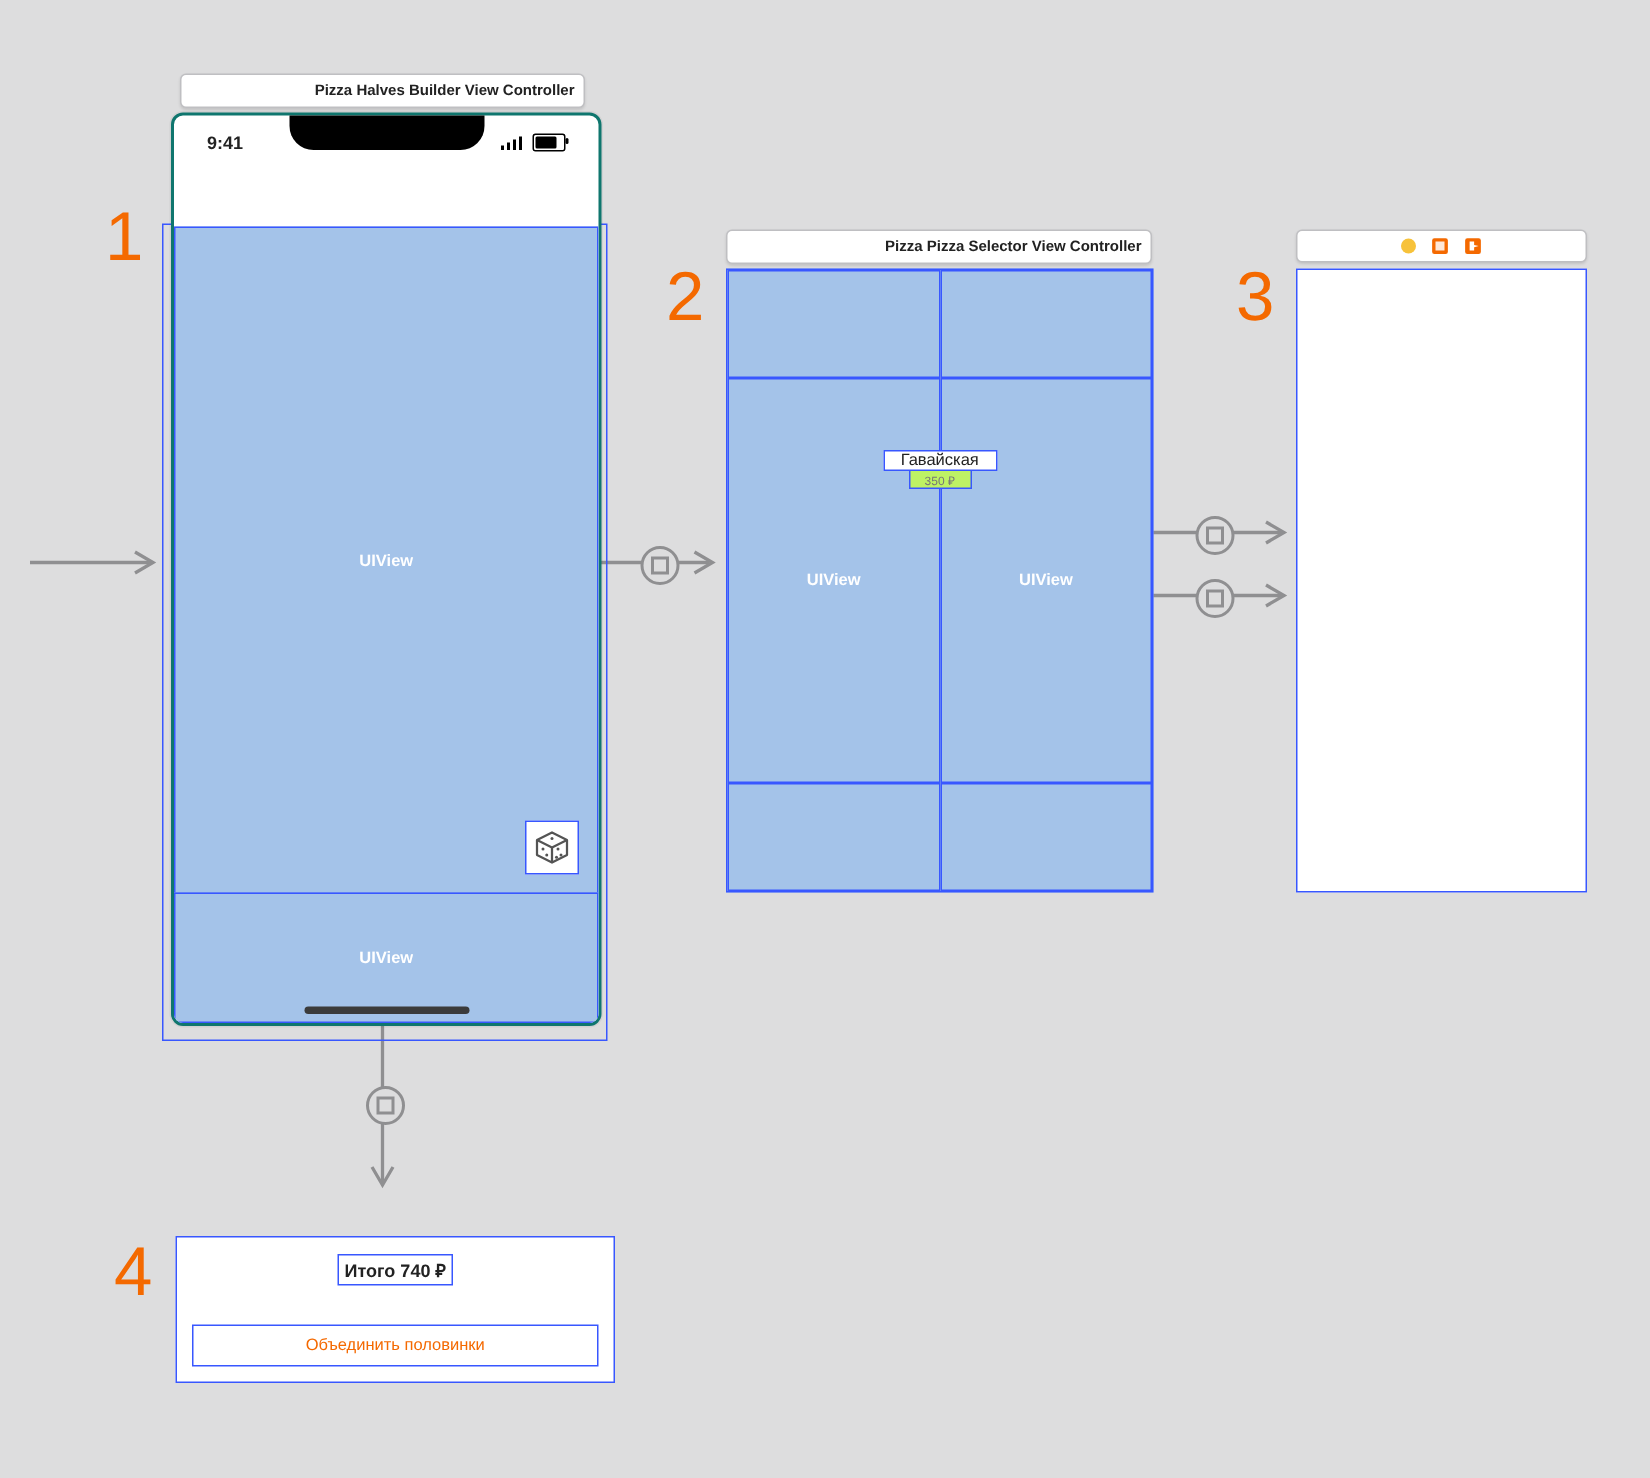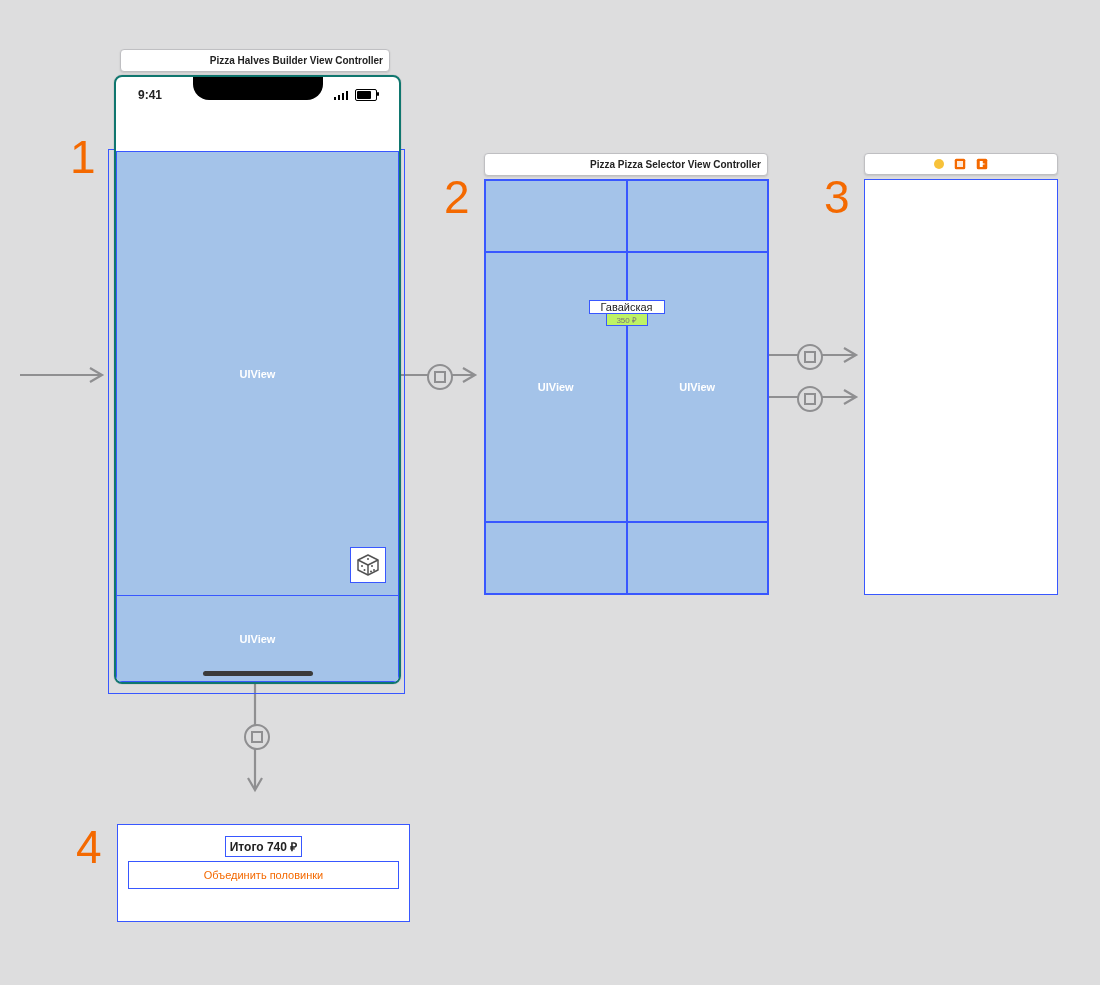--- a/index.html
+++ b/index.html
@@ -155,21 +155,21 @@
   
   .scene4{
     position:absolute;
     left:117px; top:824px;
     width:271px; height:80px;
     background:#fff;
     border:1px solid #3857ff;
     padding:6px 10px 10px;
   }
   .total-lbl{
-    margin:5px auto 4px;
+    margin:5px auto 26px;
     width:fit-content;
     border:1px solid #3857ff;
     padding:1px 4px;
     font-size:12px;font-weight:600;
   }
   .merge-btn{
     border:1px solid #3857ff;
     color:#f46900;
     text-align:center;
     padding:7px 4px;

